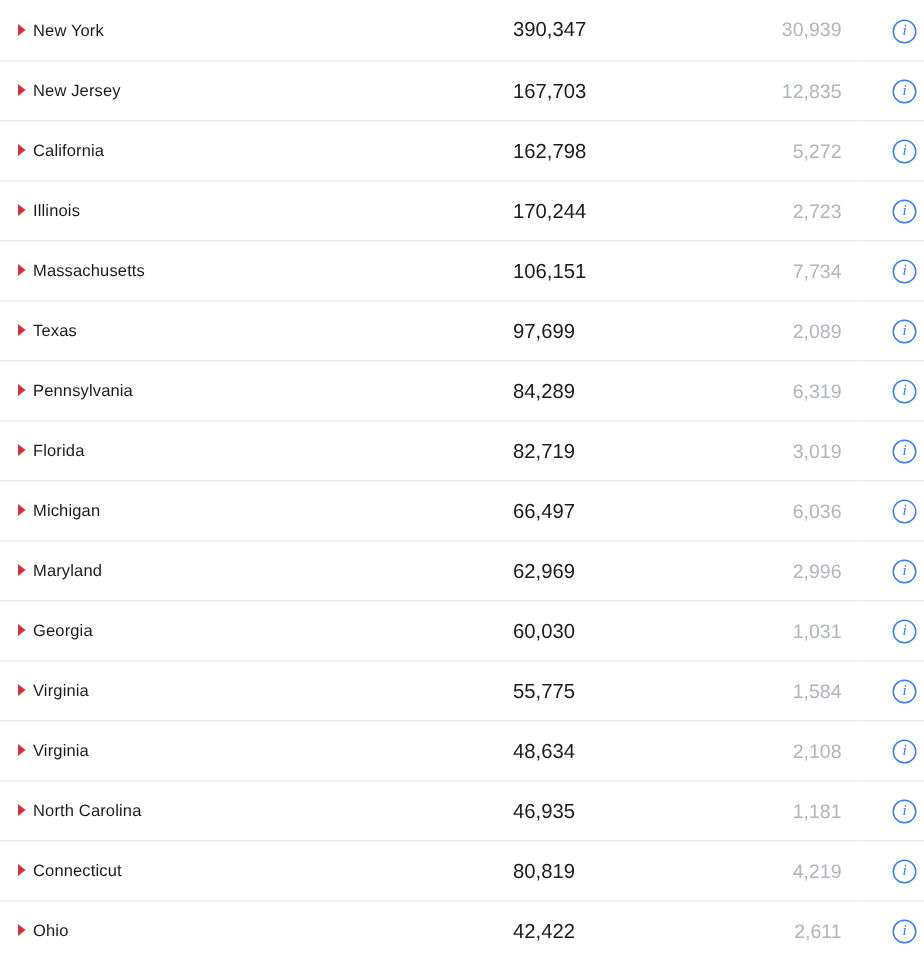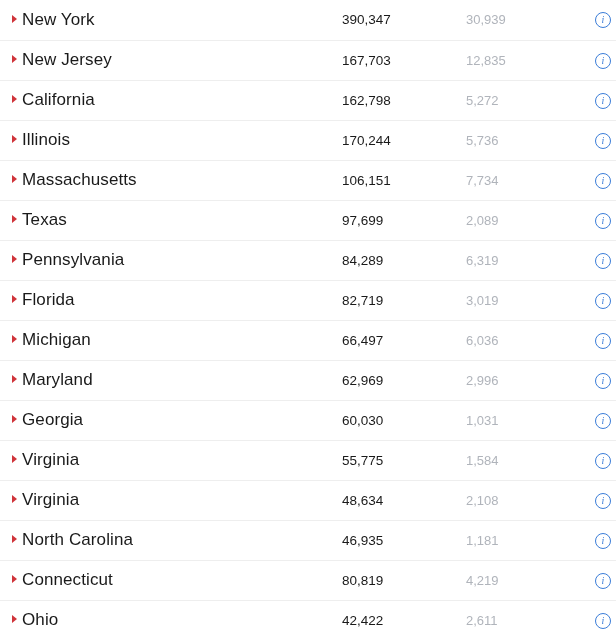--- a/index.html
+++ b/index.html
@@ -45,35 +45,35 @@
     border-top: 4px solid transparent;
     border-bottom: 4px solid transparent;
     border-left: 5px solid #d0343a;
     vertical-align: middle;
     position: relative;
     top: -1px;
   }
   .name-label {
     display: inline-block;
     vertical-align: middle;
-    font-size: 17px;
+    font-size: 11px;
     color: #1a1a1a;
     letter-spacing: 0.1px;
   }
   .cell-cases {
     width: 120px;
     text-align: left;
     padding-right: 4px;
     font-size: 13.5px;
     color: #1a1a1a;
     font-variant-numeric: tabular-nums;
   }
   .cell-new {
     width: 95px;
-    text-align: left;
+    text-align: right;
     padding-right: 12px;
     font-size: 13px;
     color: #b0b4bb;
     font-variant-numeric: tabular-nums;
   }
   .cell-info {
     width: 60px;
     text-align: center;
   }
   .info-icon {
@@ -110,21 +110,21 @@
       </tr>
       <tr class="row">
         <td class="cell cell-name"><span class="caret"></span><span class="name-label">California</span></td>
         <td class="cell cell-cases">162,798</td>
         <td class="cell cell-new">5,272</td>
         <td class="cell cell-info"><span class="info-icon">i</span></td>
       </tr>
       <tr class="row">
         <td class="cell cell-name"><span class="caret"></span><span class="name-label">Illinois</span></td>
         <td class="cell cell-cases">170,244</td>
-        <td class="cell cell-new">5,736</td>
+        <td class="cell cell-new">2,723</td>
         <td class="cell cell-info"><span class="info-icon">i</span></td>
       </tr>
       <tr class="row">
         <td class="cell cell-name"><span class="caret"></span><span class="name-label">Massachusetts</span></td>
         <td class="cell cell-cases">106,151</td>
         <td class="cell cell-new">7,734</td>
         <td class="cell cell-info"><span class="info-icon">i</span></td>
       </tr>
       <tr class="row">
         <td class="cell cell-name"><span class="caret"></span><span class="name-label">Texas</span></td>

